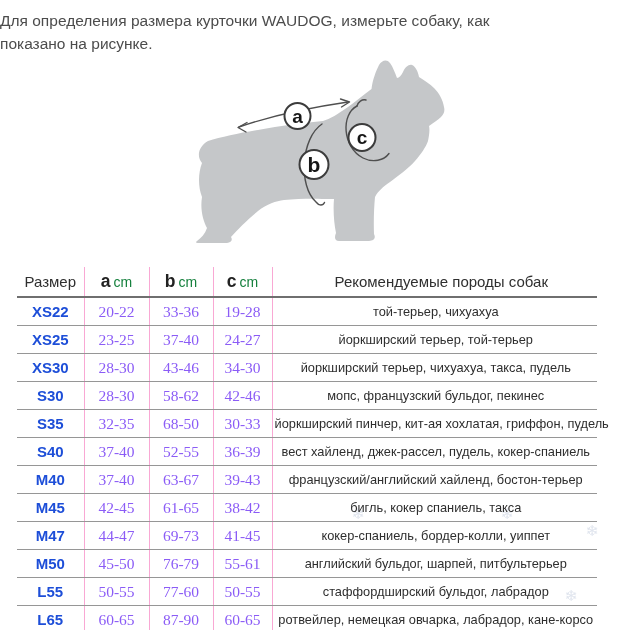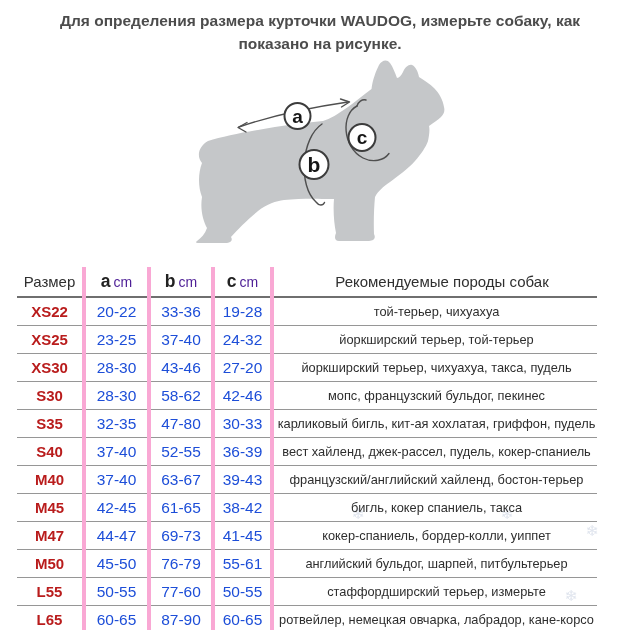--- a/index.html
+++ b/index.html
@@ -3,48 +3,48 @@
 <meta charset="utf-8">
 <style>
   html,body{margin:0;padding:0;}
   body{
     width:640px;height:630px;position:relative;overflow:hidden;
     background:#ffffff;
     font-family:"Liberation Sans","DejaVu Sans",sans-serif;
   }
   .intro{
     position:absolute;top:10px;left:0;width:640px;
-    text-align:center;font-size:15.5px;line-height:22.5px;
-    color:#4c4c4c;font-weight:bold;
+    font-size:15.5px;line-height:22.5px;
+    color:#4c4c4c;font-weight:normal;
   }
   .intro .line{display:block;}
   .figure{position:absolute;left:170px;top:55px;width:300px;height:210px;}
   .dog-body{fill:#c5c7c9;}
   .meas{fill:none;stroke:#4f4f4f;stroke-width:1.4;stroke-linecap:round;stroke-linejoin:round;}
   .marker-circle{fill:#ffffff;stroke:#3c3c3c;stroke-width:2;}
   .marker-letter{font-family:"Liberation Sans","DejaVu Sans",sans-serif;font-weight:bold;fill:#161616;text-anchor:middle;}
 
   table.size-table{
     position:absolute;left:17px;top:267px;width:580px;
     border-collapse:collapse;table-layout:fixed;
   }
   .size-table th,.size-table td{padding:0;vertical-align:middle;overflow:visible;}
   .size-table thead th{
     height:29px;font-weight:normal;font-size:15px;color:#2f2f2f;
     border-bottom:2px solid #6f6f6f;text-align:center;
   }
   .size-table tbody td{
     height:27px;border-bottom:1px solid #969696;text-align:center;
   }
-  .v{border-right:4px solid #f9a8d4;}
+  .v{border-right:1px solid #f9a8d4;}
   .letter{font-weight:bold;font-size:17.5px;color:#222;}
-  .unit{font-size:14px;color:#4c1d95;margin-left:3px;text-align:right;}
+  .unit{font-size:14px;color:#15803d;margin-left:3px;text-align:right;}
   th.breeds-h{text-align:left;padding-left:13px;font-size:15.5px;}
-  td.size{font-weight:bold;font-size:15px;color:#b91c1c;}
-  td.range{font-size:15.5px;color:#1d4ed8;}
+  td.size{font-weight:bold;font-size:15px;color:#1d4ed8;}
+  td.range{font-size:15.5px;color:#8b5cf6;font-family:Liberation Serif, serif;}
   td.breeds{
     text-align:left;padding-left:2px;font-size:12.8px;color:#2e2e2e;
     white-space:nowrap;
   }
   .flake{
     position:absolute;transform:translate(-50%,-50%);
     color:#e0e5ee;font-size:15px;pointer-events:none;
   }
 </style>
 </head>
@@ -156,43 +156,43 @@
     <td class="size v">XS22</td>
     <td class="range v">20-22</td>
     <td class="range v">33-36</td>
     <td class="range v">19-28</td>
     <td class="breeds">той-терьер, чихуахуа</td>
   </tr>
       <tr>
     <td class="size v">XS25</td>
     <td class="range v">23-25</td>
     <td class="range v">37-40</td>
-    <td class="range v">24-32</td>
+    <td class="range v">24-27</td>
     <td class="breeds">йоркширский терьер, той-терьер</td>
   </tr>
       <tr>
     <td class="size v">XS30</td>
     <td class="range v">28-30</td>
     <td class="range v">43-46</td>
-    <td class="range v">27-20</td>
+    <td class="range v">34-30</td>
     <td class="breeds">йоркширский терьер, чихуахуа, такса, пудель</td>
   </tr>
       <tr>
     <td class="size v">S30</td>
     <td class="range v">28-30</td>
     <td class="range v">58-62</td>
     <td class="range v">42-46</td>
     <td class="breeds">мопс, французский бульдог, пекинес</td>
   </tr>
       <tr>
     <td class="size v">S35</td>
     <td class="range v">32-35</td>
-    <td class="range v">47-80</td>
+    <td class="range v">68-50</td>
     <td class="range v">30-33</td>
-    <td class="breeds">карликовый бигль, кит-ая хохлатая, гриффон, пудель</td>
+    <td class="breeds">йоркширский пинчер, кит-ая хохлатая, гриффон, пудель</td>
   </tr>
       <tr>
     <td class="size v">S40</td>
     <td class="range v">37-40</td>
     <td class="range v">52-55</td>
     <td class="range v">36-39</td>
     <td class="breeds">вест хайленд, джек-рассел, пудель, кокер-спаниель</td>
   </tr>
       <tr>
     <td class="size v">M40</td>
@@ -220,21 +220,21 @@
     <td class="range v">45-50</td>
     <td class="range v">76-79</td>
     <td class="range v">55-61</td>
     <td class="breeds">английский бульдог, шарпей, питбультерьер</td>
   </tr>
       <tr>
     <td class="size v">L55</td>
     <td class="range v">50-55</td>
     <td class="range v">77-60</td>
     <td class="range v">50-55</td>
-    <td class="breeds">стаффордширский терьер, измерьте</td>
+    <td class="breeds">стаффордширский бульдог, лабрадор</td>
   </tr>
       <tr>
     <td class="size v">L65</td>
     <td class="range v">60-65</td>
     <td class="range v">87-90</td>
     <td class="range v">60-65</td>
     <td class="breeds">ротвейлер, немецкая овчарка, лабрадор, кане-корсо</td>
   </tr>
     </tbody>
 </table>

